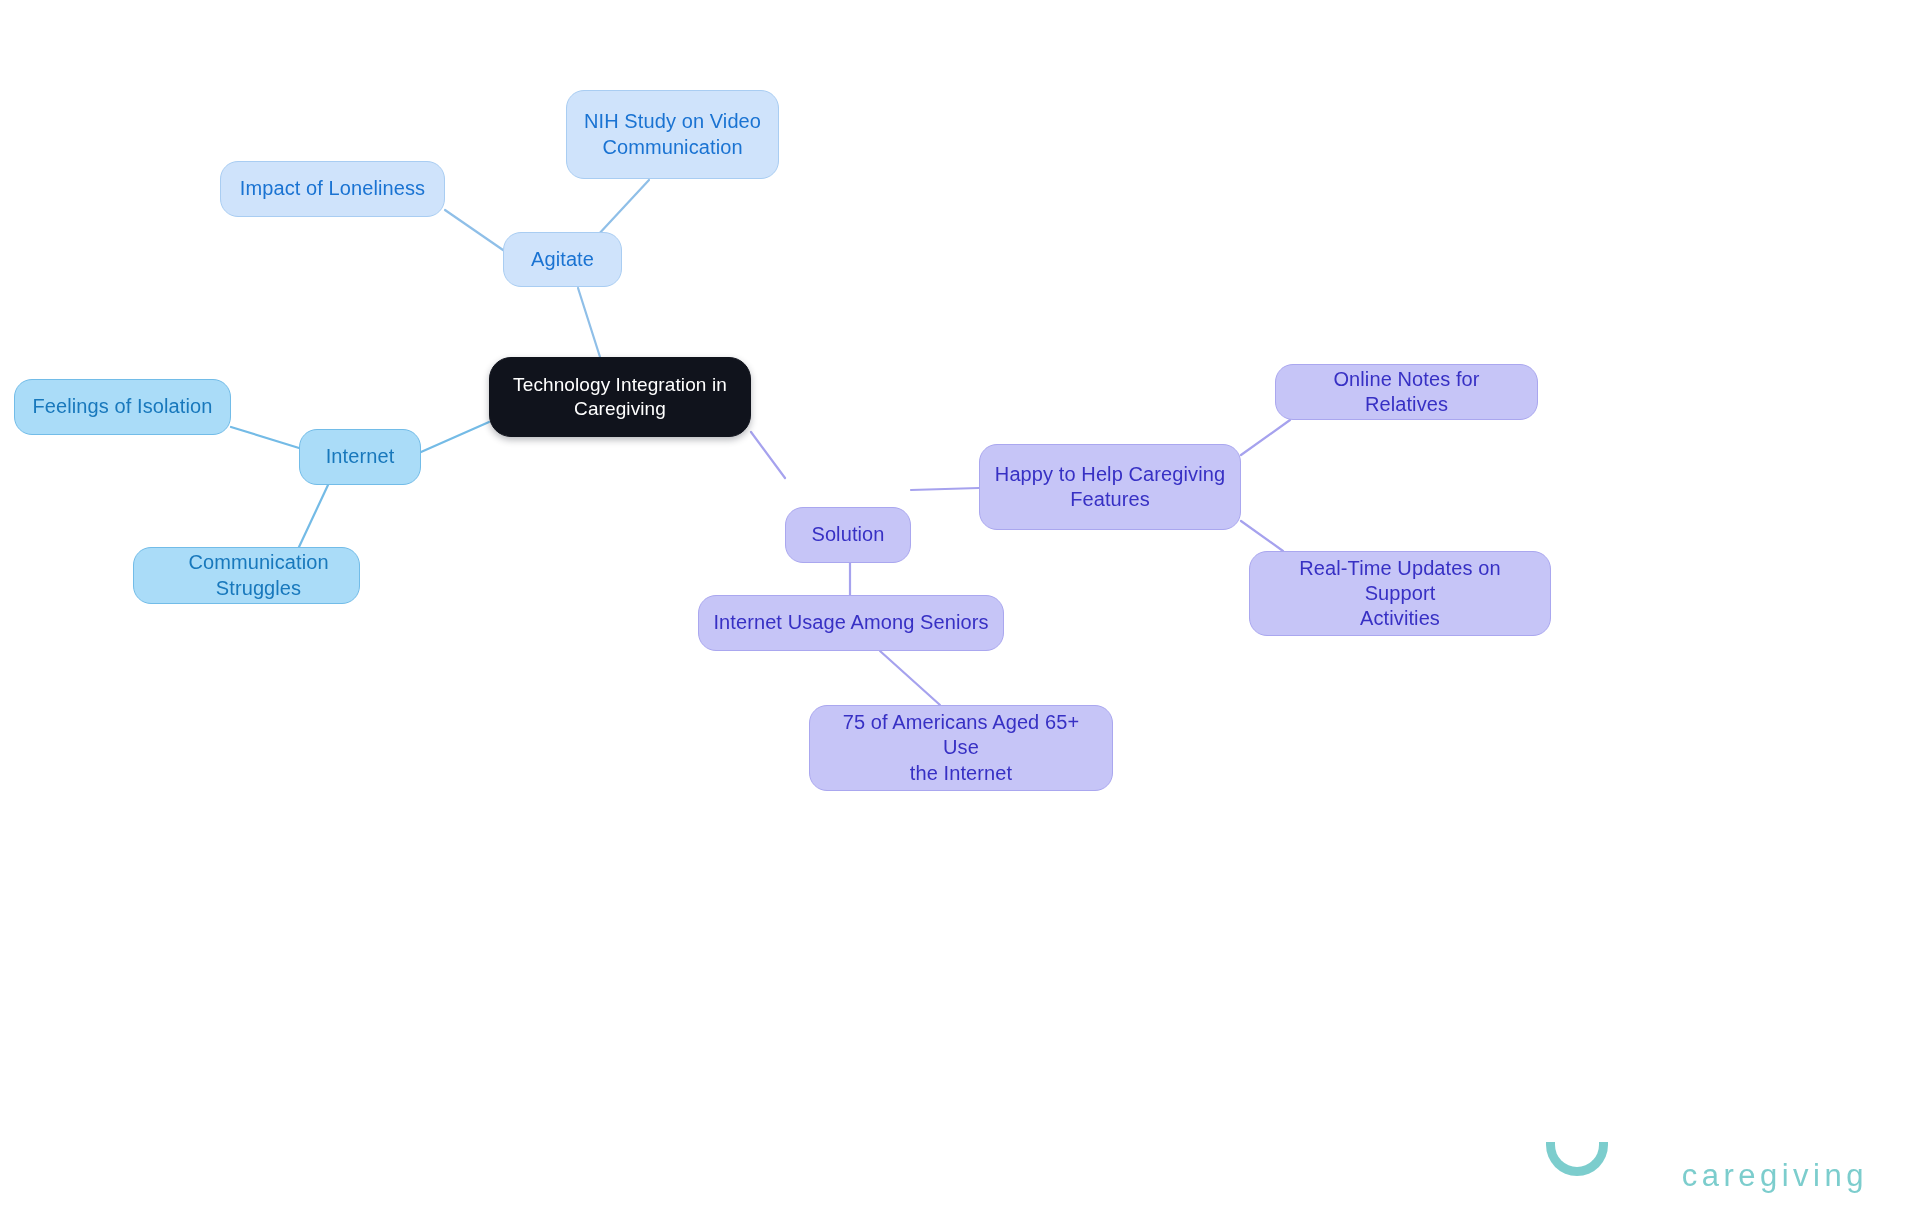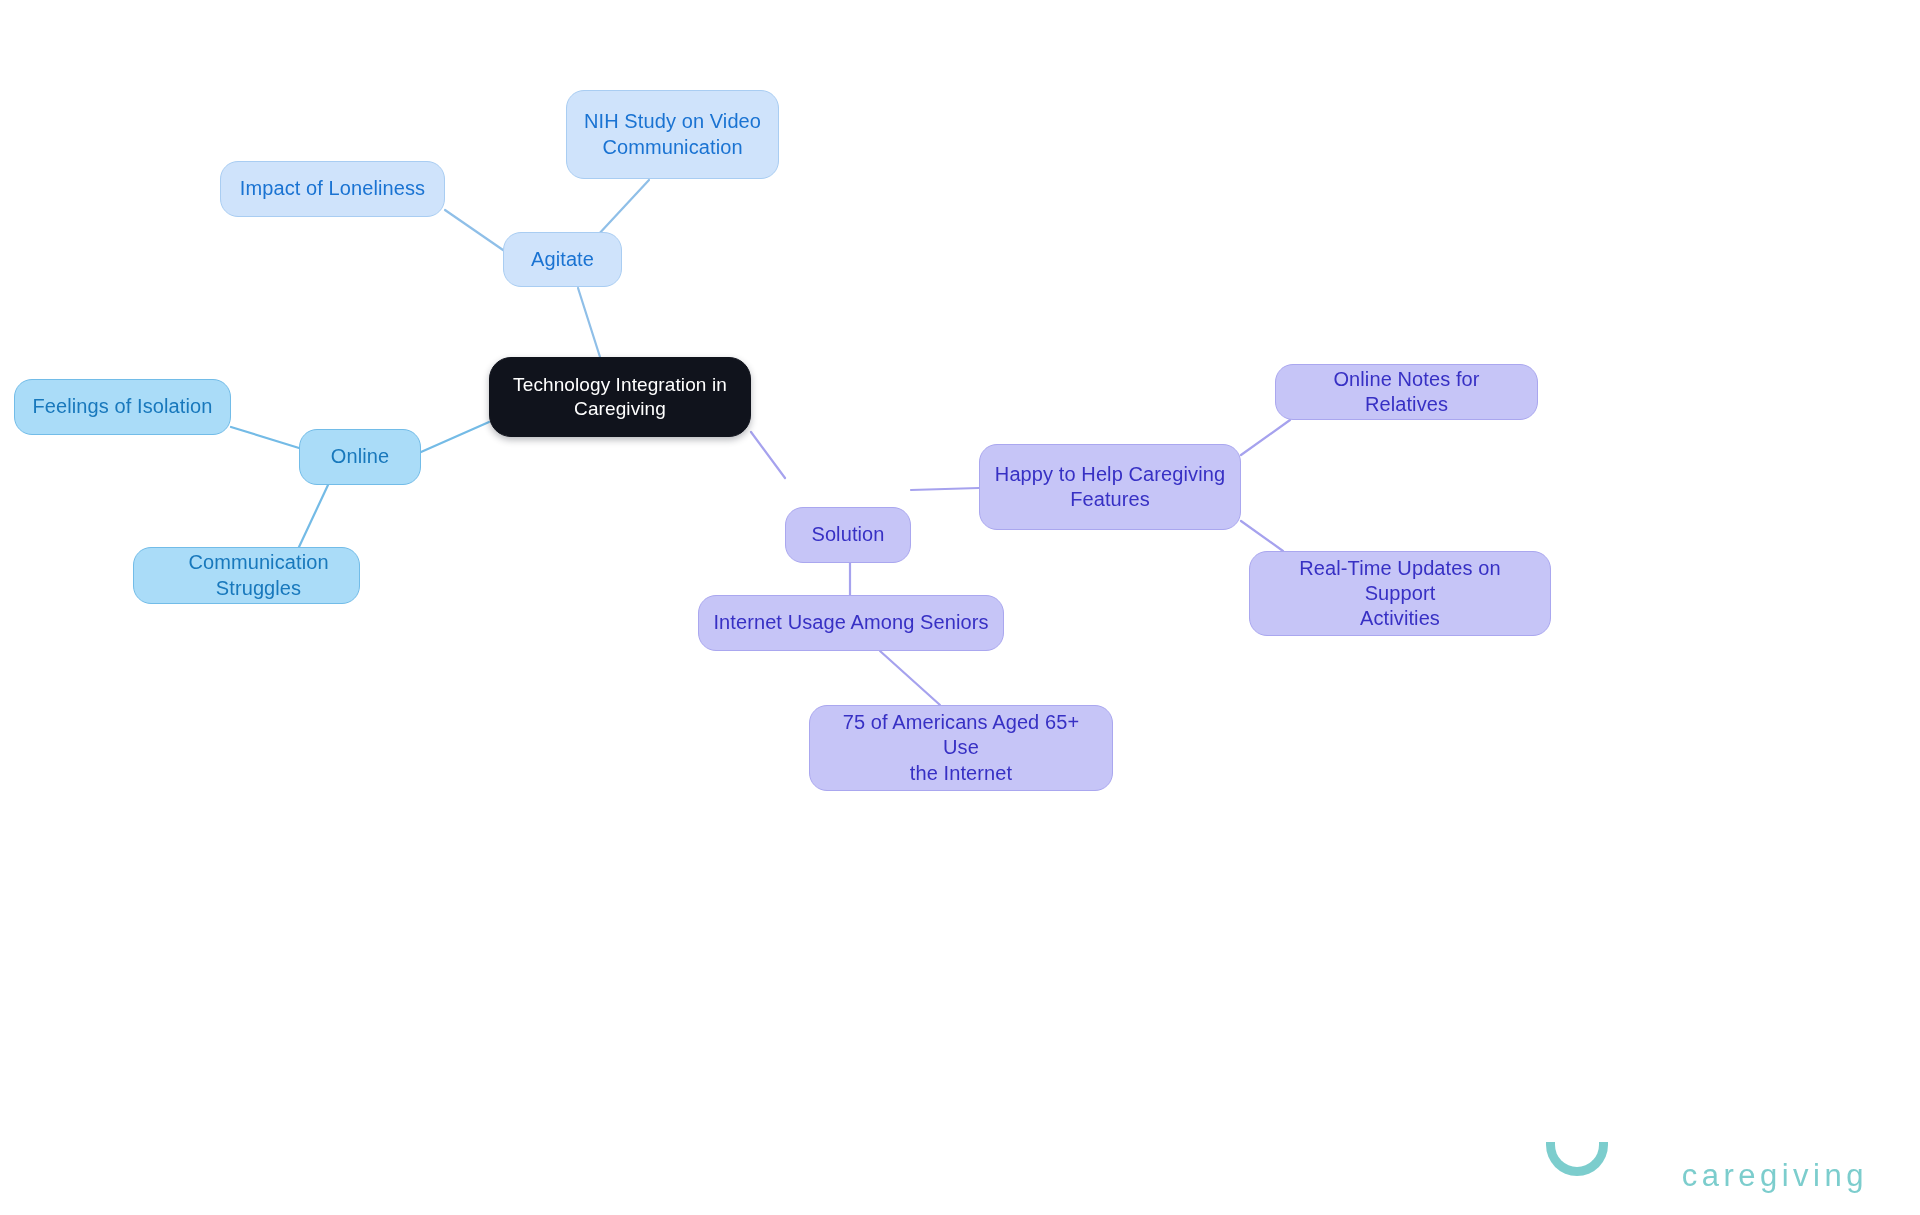--- a/index.html
+++ b/index.html
@@ -144,21 +144,21 @@
       <line x1="1241" y1="521" x2="1283" y2="551" stroke="#a6a2ee" stroke-width="2.2" stroke-linecap="round"></line>
       <line x1="880" y1="651" x2="940" y2="705" stroke="#a6a2ee" stroke-width="2.2" stroke-linecap="round"></line>
     </svg>
 
   <div id="node-layer">
       <div class="node node--root" style="left: 489px; top: 357px; width: 262px; height: 80px;"><span>Technology Integration in Caregiving</span></div>
       <div class="node node--agitate" style="left: 503px; top: 232px; width: 119px; height: 55px;"><span>Agitate</span></div>
       <div class="node node--agitate" style="left: 220px; top: 161px; width: 225px; height: 56px;"><span>Impact of Loneliness</span></div>
       <div class="node node--agitate" style="left: 566px; top: 90px; width: 213px; height: 89px;"><span>NIH Study on Video
 Communication</span></div>
-      <div class="node node--problem" style="left: 299px; top: 429px; width: 122px; height: 56px;"><span>Online</span></div>
+      <div class="node node--problem" style="left: 299px; top: 429px; width: 122px; height: 56px;"><span>Internet</span></div>
       <div class="node node--problem" style="left: 14px; top: 379px; width: 217px; height: 56px;"><span>Feelings of Isolation</span></div>
       <div class="node node--problem" style="left: 133px; top: 547px; width: 227px; height: 57px; padding-left: 38px;"><span>Communication Struggles</span></div>
       <div class="node node--solution" style="left: 785px; top: 463px; width: 126px; height: 56px; margin-top: 44px;"><span>Solution</span></div>
       <div class="node node--solution" style="left: 979px; top: 444px; width: 262px; height: 86px; border-radius: 18px;"><span>Happy to Help Caregiving
 Features</span></div>
       <div class="node node--solution" style="left: 1275px; top: 364px; width: 263px; height: 56px;"><span>Online Notes for Relatives</span></div>
       <div class="node node--solution" style="left: 1249px; top: 551px; width: 302px; height: 85px;"><span>Real-Time Updates on Support
 Activities</span></div>
       <div class="node node--solution" style="left: 698px; top: 595px; width: 306px; height: 56px;"><span>Internet Usage Among Seniors</span></div>
       <div class="node node--solution" style="left: 809px; top: 705px; width: 304px; height: 86px;"><span>75 of Americans Aged 65+ Use

